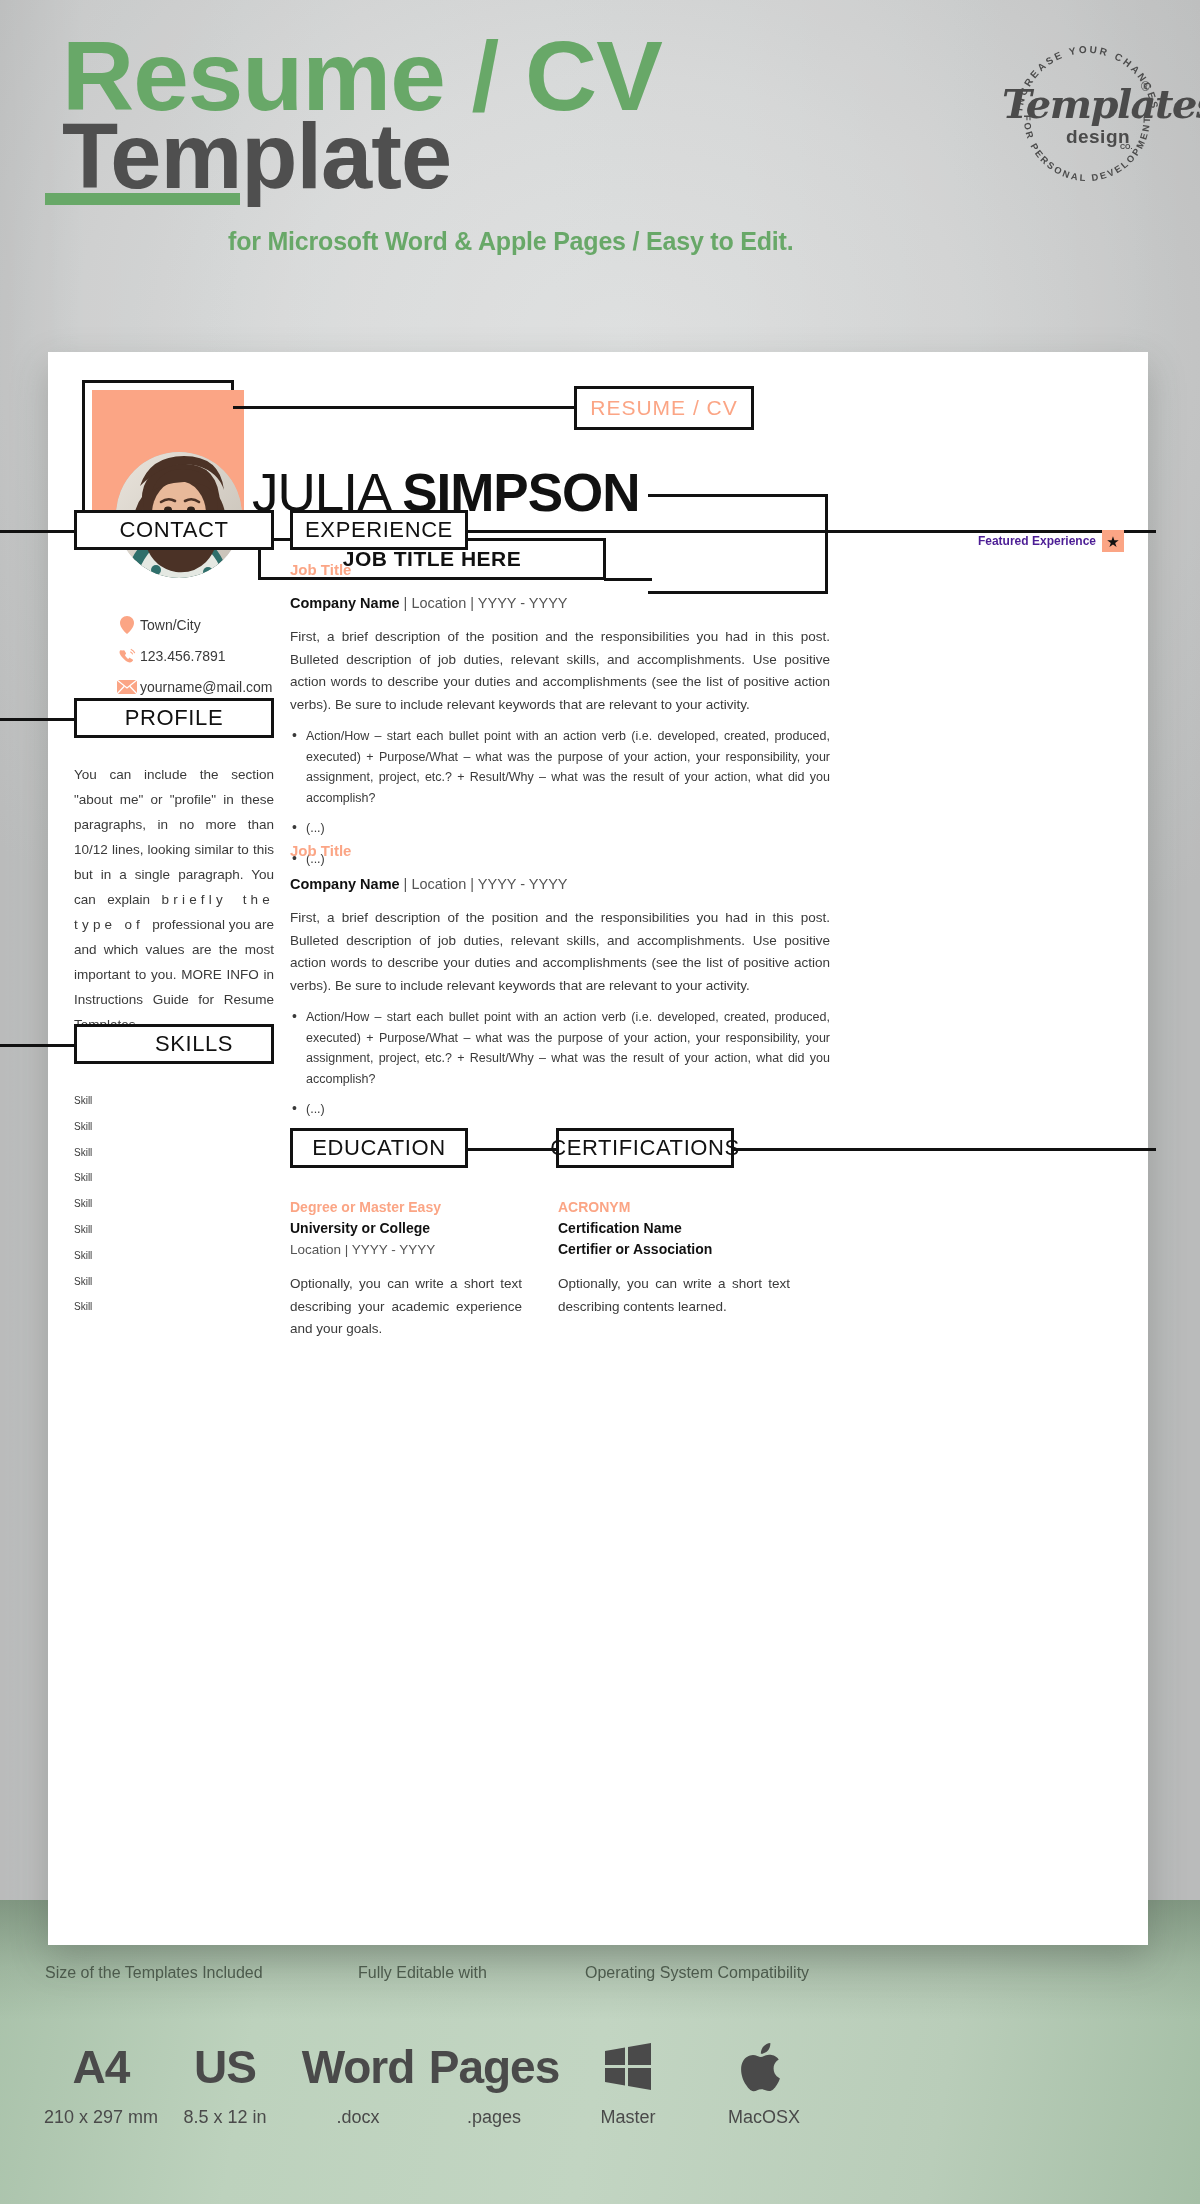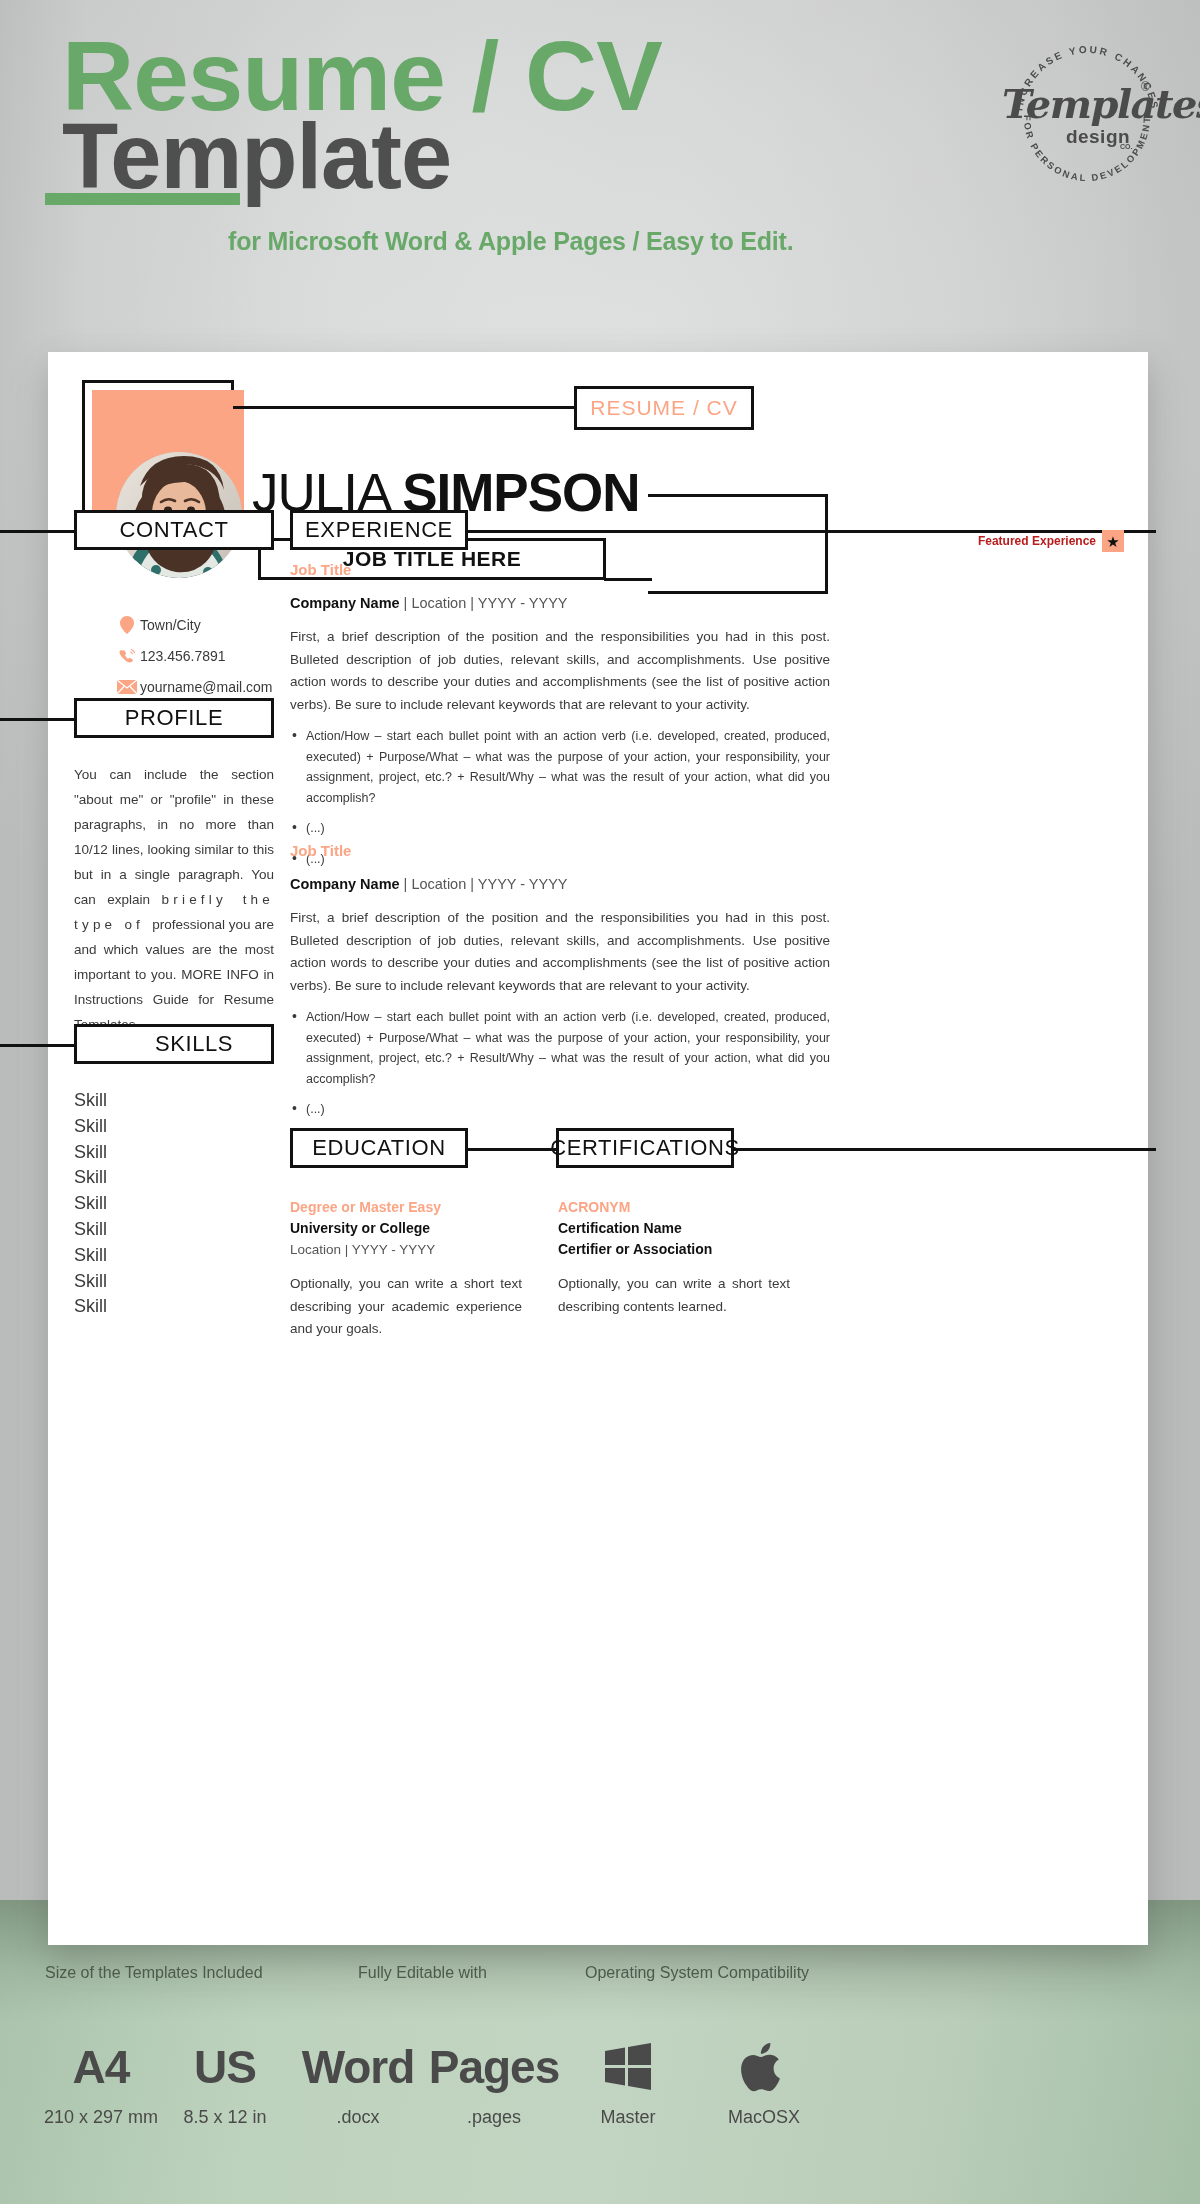--- a/index.html
+++ b/index.html
@@ -139,27 +139,27 @@
   .contact-ico svg{ display:block; }
   .contact-txt{ font-size:14px; color:#3a3a3a; }
 
   .profile-text{
     position:absolute; left:26px; top:410px; width:200px;
     font-size:13.5px; line-height:25px; color:#3a3a3a; text-align:justify;
   }
   .profile-text .spread{ letter-spacing:4.2px; }
 
   .skills-list{ position:absolute; left:26px; top:736px; width:200px; }
-  .skill-item{ font-size:18px; color:#3a3a3a; height:25.8px; line-height:25.8px; }
+  .skill-item{ font-size:10px; color:#3a3a3a; height:25.8px; line-height:25.8px; }
 
   
   .featured{
     position:absolute; right:24px; top:178px; display:flex; align-items:center; gap:6px;
   }
-  .featured-label{ font-size:12px; font-weight:bold; color:#b91c1c; }
+  .featured-label{ font-size:12px; font-weight:bold; color:#4c1d95; }
   .featured-star{
     width:22px; height:22px; background:#fba585;
     display:flex; align-items:center; justify-content:center;
     font-size:15px; color:#111; line-height:1;
   }
 
   .job-block{ position:absolute; left:242px; width:540px; }
   .job-title{ font-size:15px; font-weight:bold; color:#fba585; line-height:20px; }
   .job-meta{ font-size:14.5px; color:#555; line-height:22px; margin-top:12px; }
   .job-meta b{ color:#111; font-weight:bold; }

